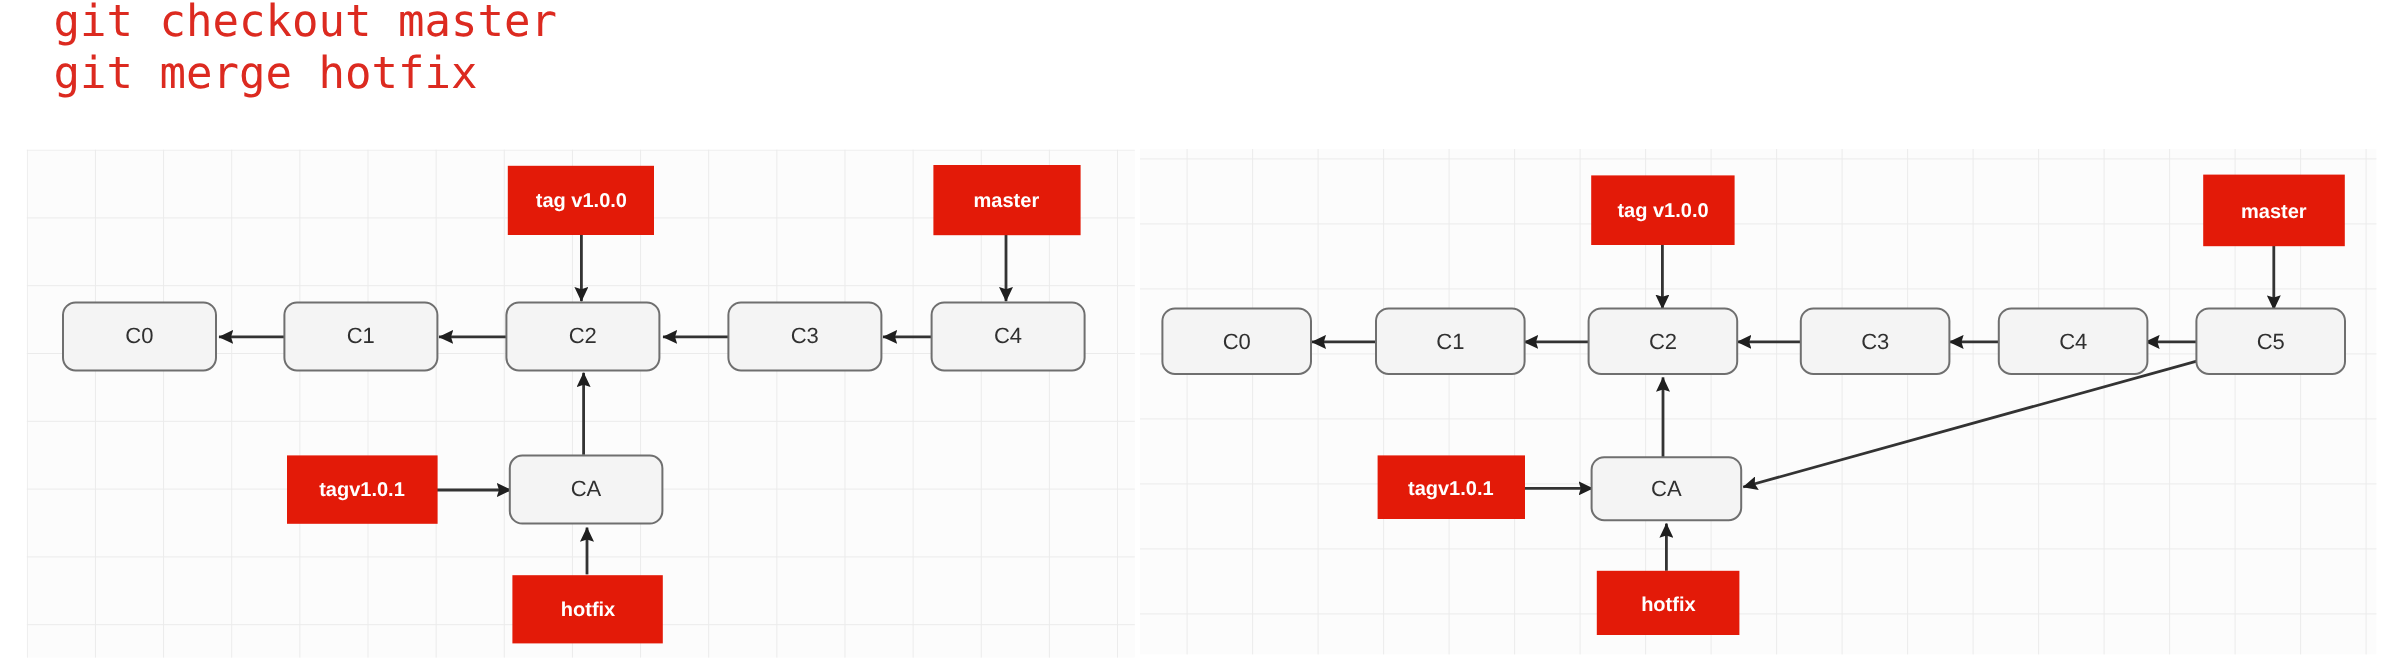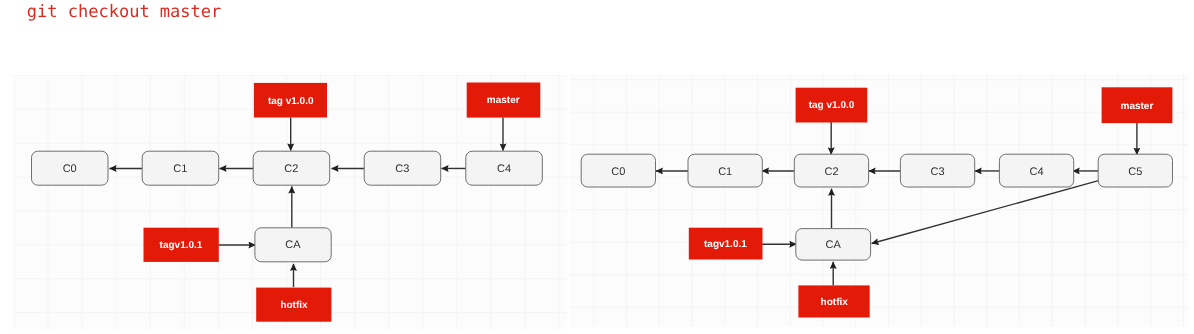--- a/index.html
+++ b/index.html
@@ -1,30 +1,31 @@
 <!DOCTYPE html>
 <html><head>
 <meta charset="utf-8">
 <title>git merge hotfix</title>
 <style>
   html,body{margin:0;padding:0;background:#ffffff;}
   body{width:1194px;height:334px;overflow:hidden;font-family:"Liberation Sans",sans-serif;-webkit-font-smoothing:antialiased;text-rendering:geometricPrecision;}
   #root{position:relative;width:1194px;height:334px;background:#ffffff;}
-  .cmd{position:absolute;font-family:"DejaVu Sans Mono",monospace;font-size:17px;line-height:24px;color:#dc2a20;white-space:pre;}
+  .cmd{position:absolute;font-family:"DejaVu Sans Mono",monospace;font-size:22px;line-height:24px;color:#dc2a20;white-space:pre;}
   .dgm{position:absolute;}
   .dgm svg{display:block;overflow:visible;}
   text{font-family:"Liberation Sans",sans-serif;}
   .clabel{font-size:11px;fill:#303030;}
   .tlabel{font-size:10px;font-weight:bold;fill:#ffffff;}
 </style>
 </head>
 <body>
 
 <div id="root">
   <div class="cmd" style="left:26.8px;top:0.3px;">git checkout master</div>
+  <div class="cmd" style="left:26.8px;top:25.6px;">git merge hotfix</div>
 
   <div class="dgm" style="left:0px;top:0px;">
   <svg width="568" height="334" viewBox="0 0 568 334">
     <defs>
       <pattern id="gmajorL" width="34.07" height="33.9" patternUnits="userSpaceOnUse" patternTransform="translate(13.4,74.8)">
         <path d="M34.07 0 L0 0 L0 33.9" fill="none" stroke="#ebebeb" stroke-width="1"></path>
       </pattern>
       <marker id="arrL" viewBox="0 0 10 9.46" refX="9.62" refY="4.73" markerWidth="5.286" markerHeight="5.0" orient="auto">
         <path d="M0 0 L10 4.73 L0 9.46 L1.5 4.73 Z" fill="#1f1f1f"></path>
       </marker>

